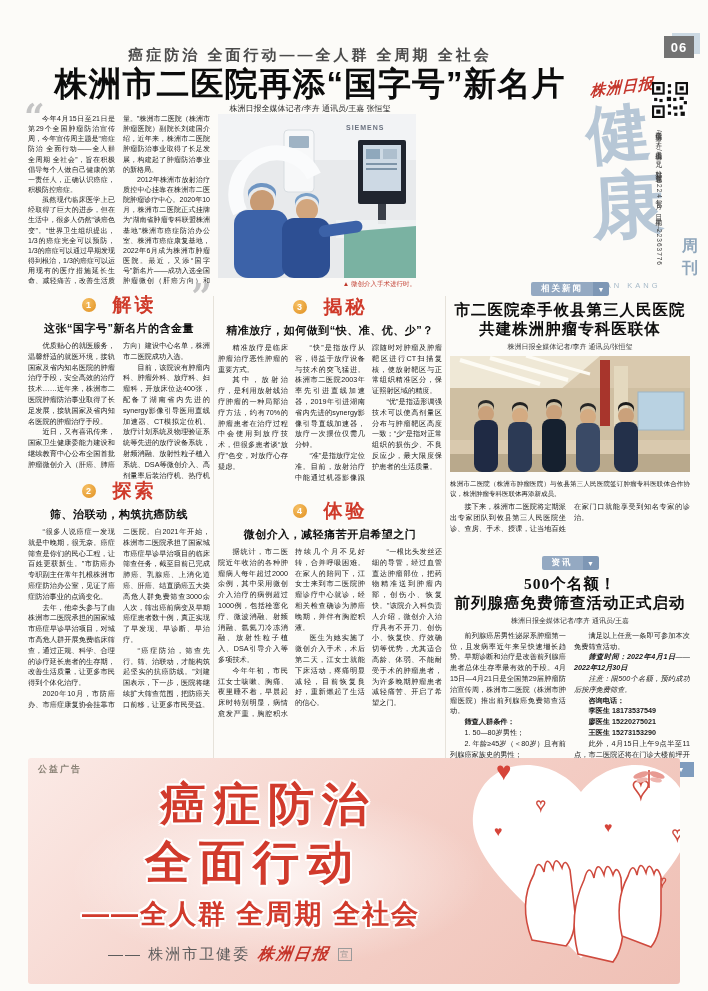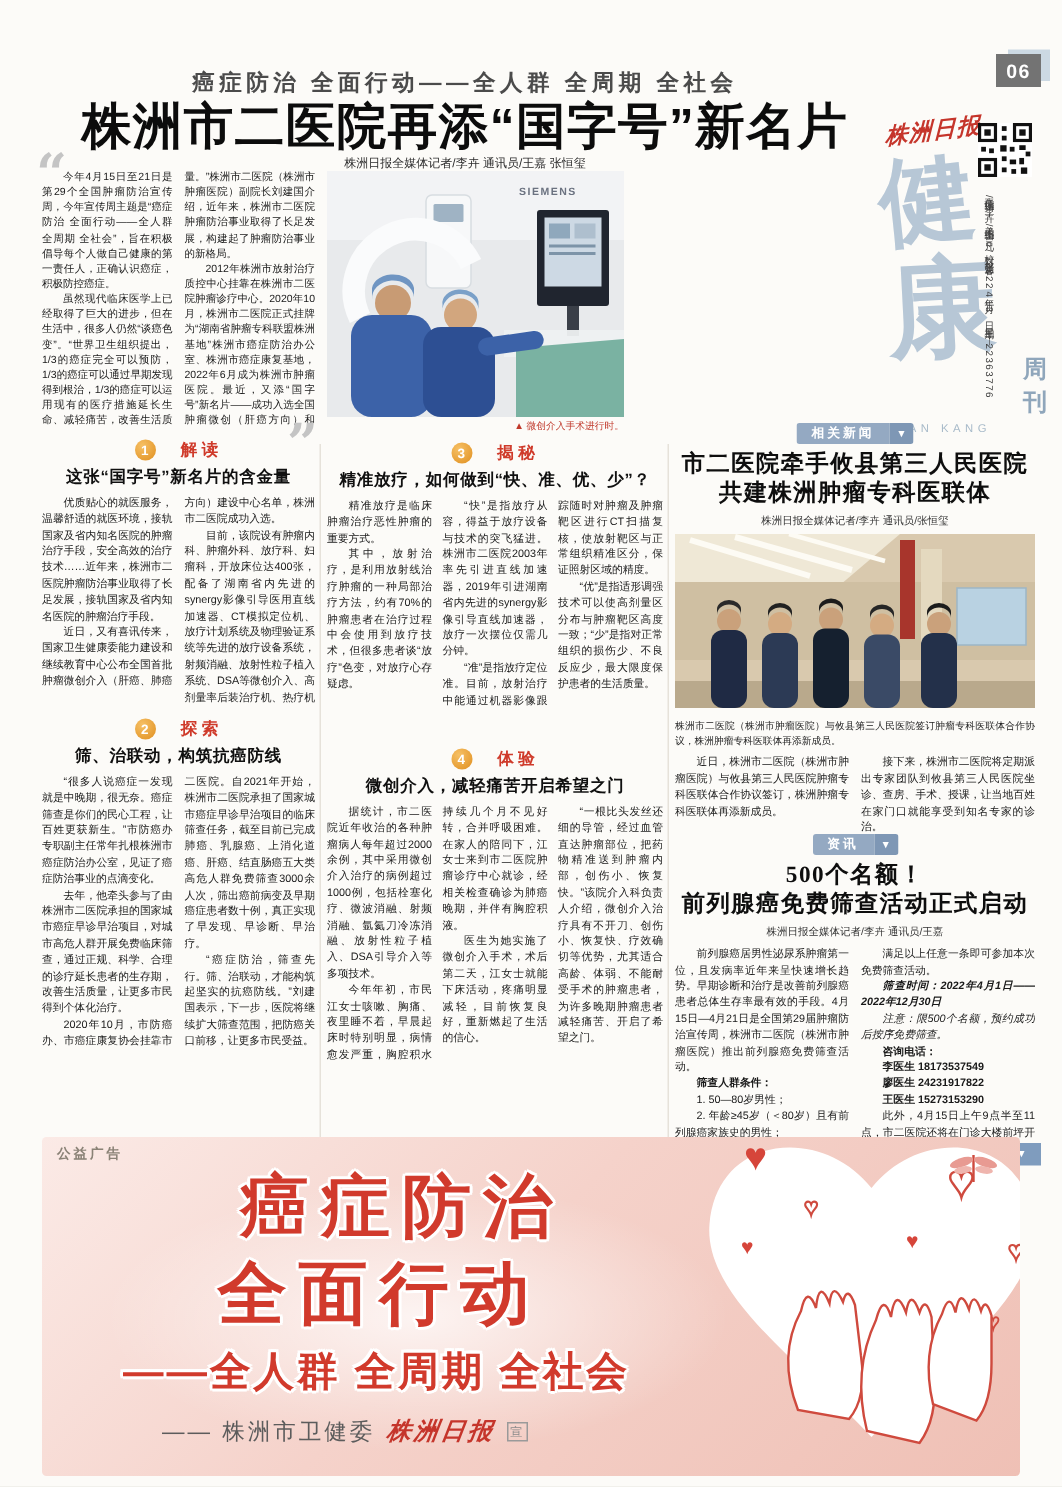--- a/index.html
+++ b/index.html
@@ -39,21 +39,21 @@
   .q-open { left:-4px; top:-16px; } .q-close { right:-2px; bottom:-22px; }
   .intro-text { column-count:2; column-gap:8px; height:178px; overflow:hidden;
     font-size:7px; line-height:1.45; text-align:justify; color:#191919; }
   .intro-text p, .sec-body p, .art-body p { text-indent:2em; margin:0; }
   
   .sec { position:absolute; width:182px; }
   .sec-head { display:flex; align-items:center; justify-content:center; gap:5px; }
   .sec-num { width:14px; height:14px; border-radius:50%; flex:0 0 14px;
     background:radial-gradient(circle at 35% 30%, #f6c065, #e08f1f); color:#fff; font-size:9px; font-weight:bold;
     display:flex; align-items:center; justify-content:center; }
-  .sec-title { color:#cf3a2a; font-size:11px; font-weight:bold; letter-spacing:3px;margin-left:12px; }
+  .sec-title { color:#cf3a2a; font-size:19px; font-weight:bold; letter-spacing:3px;margin-left:12px; }
   .sec-sub { text-align:center; font-size:11px; font-weight:bold; color:#101010; margin-top:3px; letter-spacing:0.5px; }
   .sec-body { margin-top:5px; column-count:2; column-gap:8px; overflow:hidden;
     font-size:7.2px; line-height:1.5; text-align:justify; color:#191919; }
   #sec-jiedu { left:28px; top:292px; } #sec-jiedu .sec-body { height:150px; }
   #sec-tansuo { left:28px; top:478px; } #sec-tansuo .sec-body { height:292px; }
   #sec-jiemi { left:218px; top:294px; width:224px; } #sec-jiemi .sec-body { column-count:3; column-gap:7px; height:160px; }
   #sec-tiyan { left:218px; top:498px; width:224px; } #sec-tiyan .sec-body { column-count:3; column-gap:7px; height:272px; }
   .col-rule { position:absolute; top:296px; width:1px; height:512px; background:#e6e2da; }
   
   .main-photo { position:absolute; left:218px; top:114px; width:198px; height:164px; overflow:hidden; background:#e8eaec; }
@@ -281,21 +281,20 @@
         <circle cx="138" cy="61" r="8" fill="#d4ab82"></circle>
           <path d="M130,57 a8,7 0 0 1 16,0 l0,-4 a8,6 0 0 0 -16,0 Z" fill="#262626"></path>
           <rect x="126" y="67" width="24" height="49" rx="8" fill="#3a4a66"></rect>
         <circle cx="176" cy="60" r="8" fill="#caa17b"></circle>
           <path d="M168,56 a8,7 0 0 1 16,0 l0,-4 a8,6 0 0 0 -16,0 Z" fill="#1c1c1c"></path>
           <rect x="164" y="66" width="24" height="50" rx="8" fill="#23304a"></rect>
       </g>
     </svg>
     <div class="art-caption">株洲市二医院（株洲市肿瘤医院）与攸县第三人民医院签订肿瘤专科医联体合作协议，株洲肿瘤专科医联体再添新成员。</div>
     <div class="art-body">
-      <p>近日，株洲市二医院（株洲市肿瘤医院）与攸县第三人民医院肿瘤专科医联体合作协议签订，株洲肿瘤专科医联体再添新成员。</p>
       <p>接下来，株洲市二医院将定期派出专家团队到攸县第三人民医院坐诊、查房、手术、授课，让当地百姓在家门口就能享受到知名专家的诊治。</p>
 
     </div>
   </div>
 
   <div class="art" id="article-2">
     <div class="tag-row">
       <div class="tag">
         <span class="tag-label">资讯</span>
         <span class="tag-arrow">▼</span>
@@ -308,21 +307,21 @@
       <p>前列腺癌居男性泌尿系肿瘤第一位，且发病率近年来呈快速增长趋势。早期诊断和治疗是改善前列腺癌患者总体生存率最有效的手段。4月15日—4月21日是全国第29届肿瘤防治宣传周，株洲市二医院（株洲市肿瘤医院）推出前列腺癌免费筛查活动。</p>
       <p class="b">筛查人群条件：</p>
       <p>1. 50—80岁男性；</p>
       <p>2. 年龄≥45岁（＜80岁）且有前列腺癌家族史的男性；</p>
       <p>3. 年龄≥45岁且存在BRCA2基因突变可携带者。</p>
       <p>满足以上任意一条即可参加本次免费筛查活动。</p>
       <p class="b i">筛查时间：2022年4月1日——2022年12月30日</p>
       <p class="i">注意：限500个名额，预约成功后按序免费筛查。</p>
       <p class="b">咨询电话：</p>
       <p class="b">李医生 18173537549</p>
-      <p class="b">廖医生 24231917822</p>
+      <p class="b">廖医生 15220275021</p>
       <p class="b">王医生 15273153290</p>
       <p>此外，4月15日上午9点半至11点，市二医院还将在门诊大楼前坪开展大型义诊活动。</p>
     </div>
   </div>
 
   <div class="down-marker">▼</div>
 
   <div class="ad">
     <svg class="ad-heart" viewBox="0 0 290 260">
       <path d="M145,52 C112,10 42,16 37,76 C33,124 98,168 145,218 C192,168 257,124 253,76 C248,16 178,10 145,52 Z" fill="#ffffff"></path>

